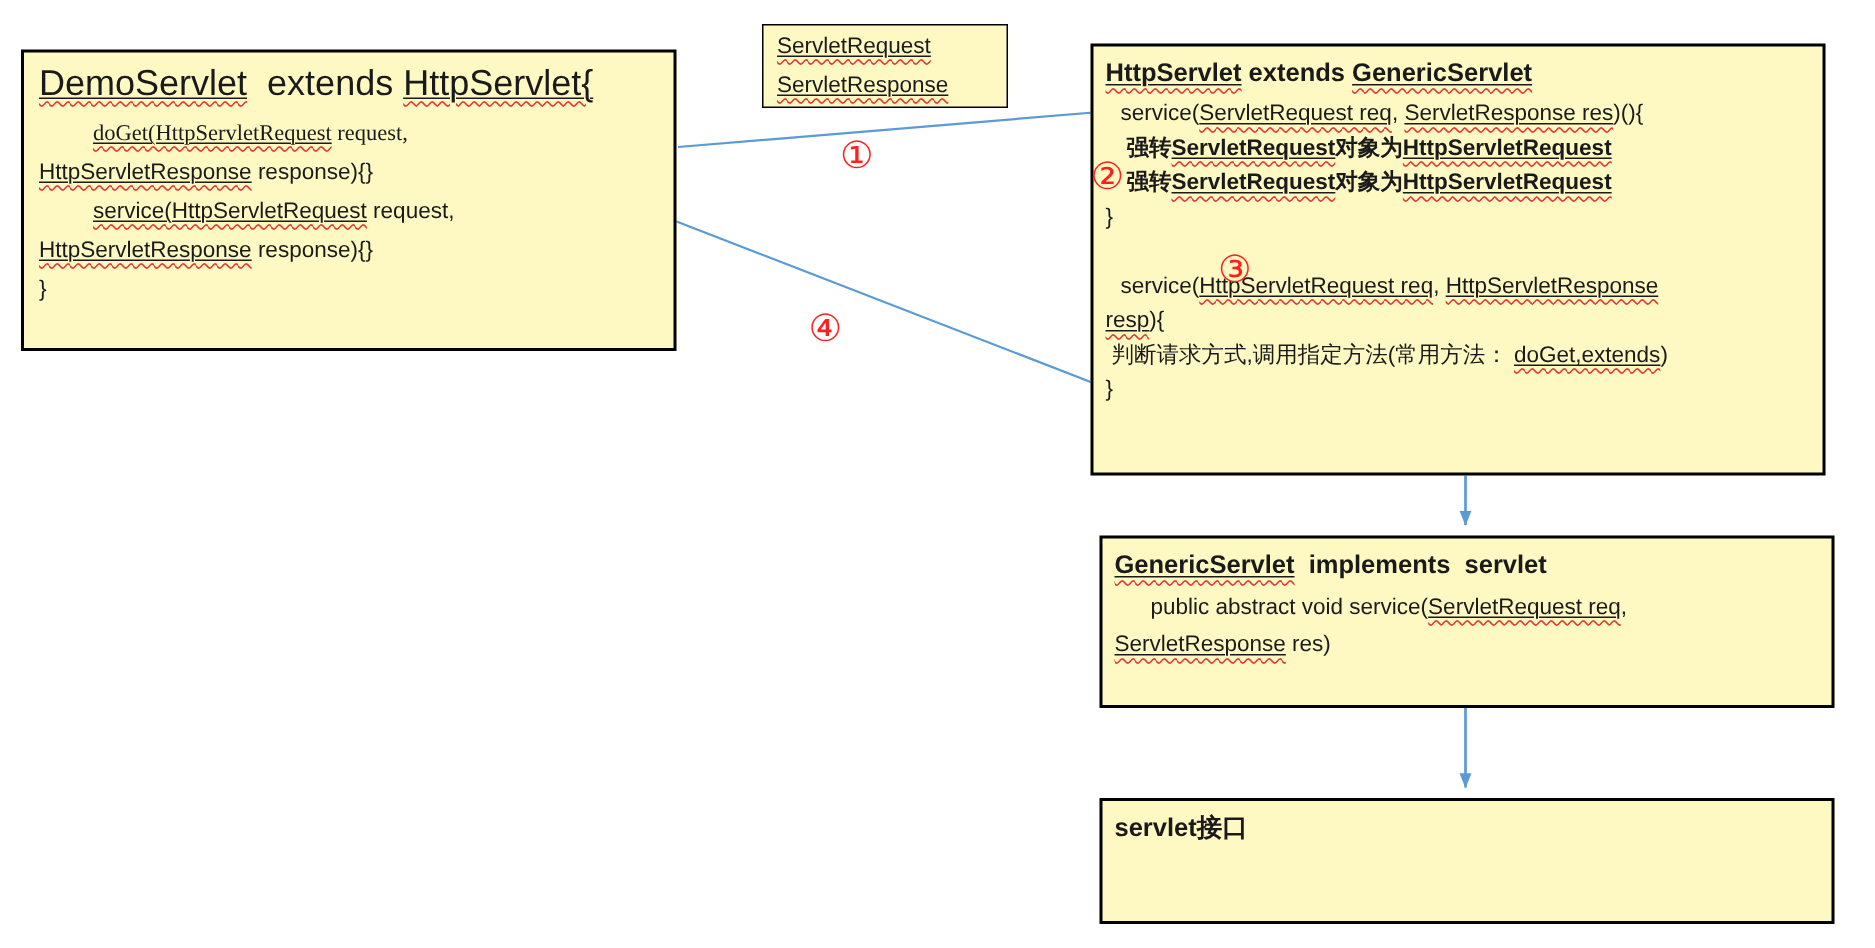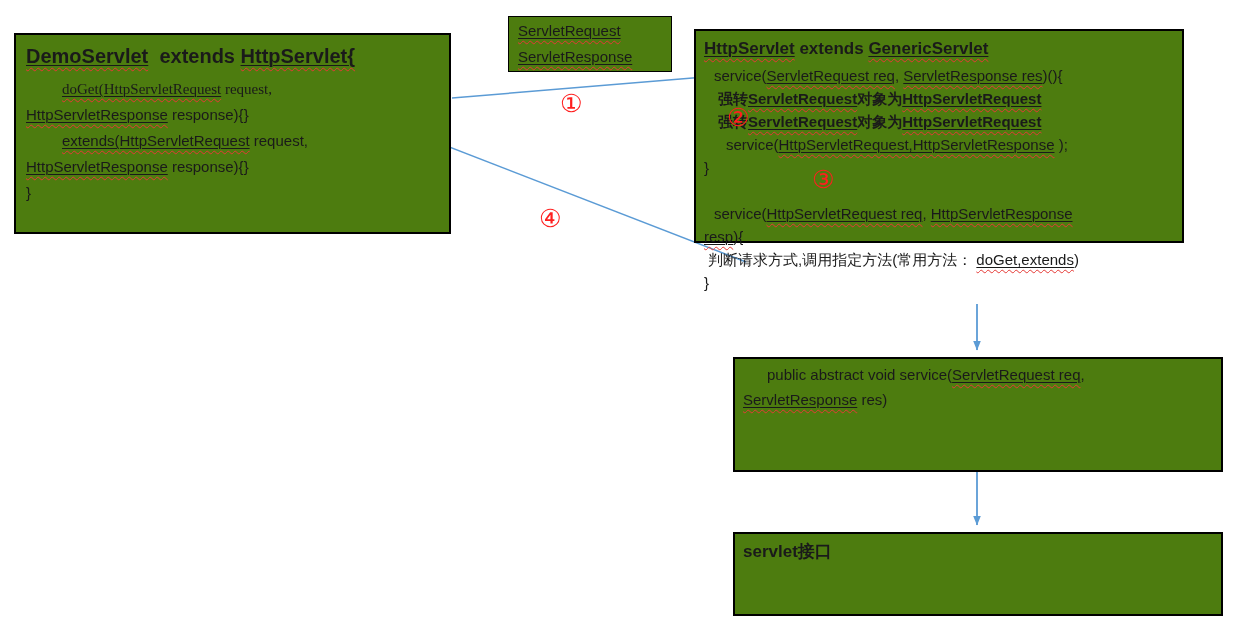--- a/index.html
+++ b/index.html
@@ -5,29 +5,29 @@
   :root{
     --arrow:#5b9bd5; --red:#ff1f1f; --wavy:#e53935; --text:#1a1a1a; --border:#000000;
   }
   html,body{margin:0;padding:0;background:#ffffff;}
   .canvas{
     position:relative;width:1250px;height:632px;overflow:hidden;
     font-family:"Liberation Sans","DejaVu Sans",sans-serif;color:var(--text);
     background:#ffffff;
   }
   .arrows{position:absolute;left:0;top:0;width:1250px;height:632px;pointer-events:none;}
-  .box{position:absolute;background:#4d7c0f;border:2px solid var(--border);box-sizing:border-box;}
+  .box{position:absolute;background:#fef9c3;border:2px solid var(--border);box-sizing:border-box;}
   .demo-box{left:14px;top:33px;width:437px;height:201px;padding:4px 10px;}
   .types-box{left:508px;top:16px;width:164px;height:56px;border-width:1px;padding:1px 9px;}
-  .http-box{left:694px;top:29px;width:490px;height:214px;padding:3px 8px;}
+  .http-box{left:727px;top:29px;width:490px;height:288px;padding:3px 8px;}
   .generic-box{left:733px;top:357px;width:490px;height:115px;padding:3px 8px;}
   .servlet-box{left:733px;top:532px;width:490px;height:84px;padding:3px 8px;}
 
   .box-title{font-size:17px;font-weight:700;line-height:30px;white-space:pre;}
-  .demo-box .box-title{font-size:20px;font-weight:700;line-height:34px;margin-bottom:3px;}
+  .demo-box .box-title{font-size:24px;font-weight:400;line-height:34px;margin-bottom:3px;}
   .code-line{font-size:15px;line-height:23px;white-space:pre-wrap;}
   .demo-box .code-line{line-height:26px;}
   .types-box .code-line{line-height:26px;font-size:15px;}
   .generic-box .code-line,.servlet-box .code-line{line-height:25px;}
 
   .u{text-decoration:underline solid var(--text);text-decoration-thickness:1px;text-underline-offset:2px;}
   .w{text-decoration:underline wavy var(--wavy);text-decoration-thickness:1px;text-underline-offset:4px;}
   .b{font-weight:700;}
 
   .ann{position:absolute;color:var(--red);font-size:25px;line-height:1;
@@ -54,50 +54,50 @@
     <line x1="746" y1="262" x2="341" y2="105" stroke="var(--arrow)" stroke-width="1.5" marker-end="url(#ah)"></line>
     <line x1="977" y1="304" x2="977" y2="350" stroke="var(--arrow)" stroke-width="1.8" marker-end="url(#ah)"></line>
     <line x1="977" y1="471" x2="977" y2="525" stroke="var(--arrow)" stroke-width="1.8" marker-end="url(#ah)"></line>
   </svg>
 
   <div class="box demo-box">
     <div class="box-title"><span class="u"><span class="w">DemoServlet</span></span><span>  extends </span><span class="u"><span class="w">HttpServlet{</span></span></div>
     <div class="box-lines">
         <div class="code-line" style="padding-left: 36px; font-family: Liberation Serif, serif;"><span class="u"><span class="w">doGet(HttpServletRequest</span></span><span> request,</span></div>
         <div class="code-line"><span class="u"><span class="w">HttpServletResponse</span></span><span> response){}</span></div>
-        <div class="code-line" style="padding-left: 36px;"><span class="u"><span class="w">extends(HttpServletRequest</span></span><span> request,</span></div>
+        <div class="code-line" style="padding-left: 36px;"><span class="u"><span class="w">service(HttpServletRequest</span></span><span> request,</span></div>
         <div class="code-line"><span class="u"><span class="w">HttpServletResponse</span></span><span> response){}</span></div>
         <div class="code-line"><span>}</span></div>
       </div>
   </div>
 
   <div class="box types-box">
     <div class="box-lines">
         <div class="code-line"><span class="u"><span class="w">ServletRequest</span></span></div>
         <div class="code-line"><span class="u"><span class="w">ServletResponse</span></span></div>
       </div>
   </div>
 
   <div class="box http-box">
     <div class="box-title"><span class="u b"><span class="w">HttpServlet</span></span><span class="b"> extends </span><span class="u b"><span class="w">GenericServlet</span></span></div>
     <div class="box-lines">
         <div class="code-line" style="padding-left: 10px;"><span>service(</span><span class="u"><span class="w">ServletRequest req</span></span><span>, </span><span class="u"><span class="w">ServletResponse res</span></span><span>)(){</span></div>
         <div class="code-line" style="padding-left: 14px;"><span class="b">强转</span><span class="u b"><span class="w">ServletRequest</span></span><span class="b">对象为</span><span class="u b"><span class="w">HttpServletRequest</span></span></div>
         <div class="code-line" style="padding-left: 14px;"><span class="b">强转</span><span class="u b"><span class="w">ServletRequest</span></span><span class="b">对象为</span><span class="u b"><span class="w">HttpServletRequest</span></span></div>
-        <div class="code-line" style="padding-left: 22px;"><span>service(</span><span class="u"><span class="w">HttpServletRequest,HttpServletResponse</span></span><span> );</span></div>
         <div class="code-line"><span>}</span></div>
         <div class="code-line">&nbsp;</div>
         <div class="code-line" style="padding-left: 10px;"><span>service(</span><span class="u"><span class="w">HttpServletRequest req</span></span><span>, </span><span class="u"><span class="w">HttpServletResponse</span></span></div>
         <div class="code-line"><span class="u"><span class="w">resp</span></span><span>){</span></div>
         <div class="code-line" style="padding-left: 4px;"><span>判断请求方式,调用指定方法(常用方法：</span><span> </span><span class="u"><span class="w">doGet,extends</span></span><span>)</span></div>
         <div class="code-line"><span>}</span></div>
       </div>
   </div>
 
   <div class="box generic-box">
+    <div class="box-title"><span class="u b"><span class="w">GenericServlet</span></span><span class="b">  implements  servlet</span></div>
     <div class="box-lines">
         <div class="code-line" style="padding-left: 24px;"><span>public abstract void service(</span><span class="u"><span class="w">ServletRequest req</span></span><span>,</span></div>
         <div class="code-line"><span class="u"><span class="w">ServletResponse</span></span><span> res)</span></div>
       </div>
   </div>
 
   <div class="box servlet-box">
     <div class="box-title"><span class="b">servlet接口</span></div>
   </div>
 

